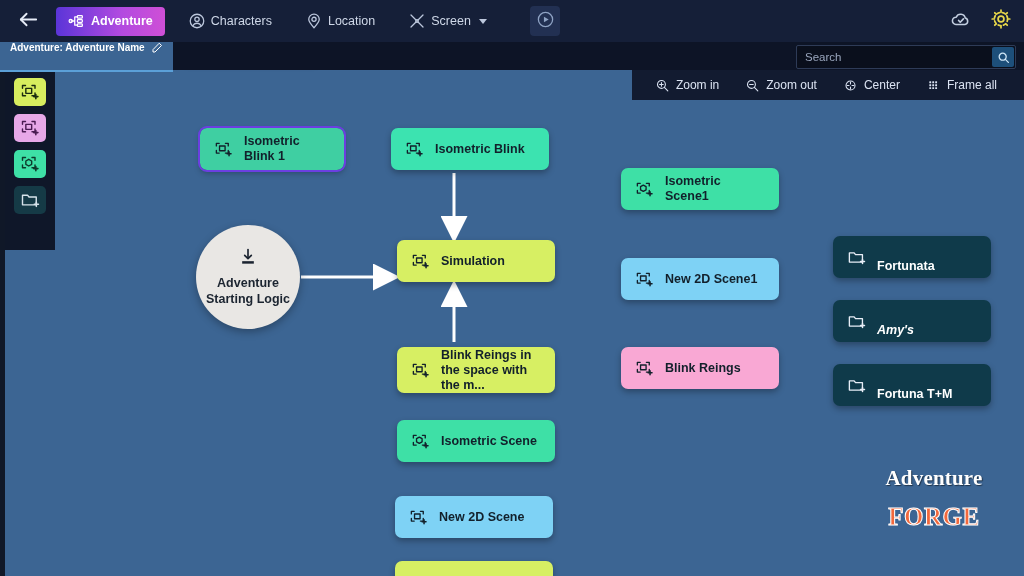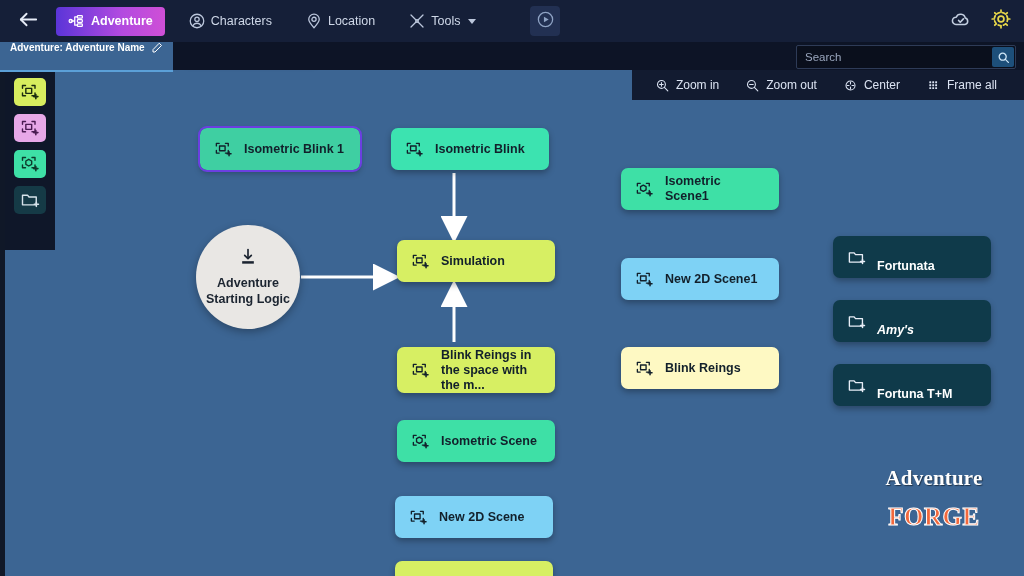--- a/index.html
+++ b/index.html
@@ -164,21 +164,21 @@
         <div class="sc-t">
           <div>Adventure</div>
           <div>Starting Logic</div>
         </div>
       </div>
 
       <div id="node-layer">
           <div class="node dark" style="left: 178px; top: -18px; width: 136px; height: 38px; background: rgb(46, 230, 196);">
             <span class="lbl"></span>
           </div>
-          <div class="node dark selected" style="left: 195px; top: 86px; width: 160px; height: 42px; background: rgb(63, 207, 162);">
+          <div class="node dark selected" style="left: 195px; top: 86px; width: 144px; height: 42px; background: rgb(63, 207, 162);">
             <span class="ic">
               <svg width="19" height="19" viewBox="0 0 24 24" fill="none" stroke="#12202b" stroke-width="1.7" stroke-linecap="round" stroke-linejoin="round">
                 <path d="M3 7.5 V4.2 H6.6 M14.4 4.2 H18 V7.5 M18 13.2 V16.5 H14.4 M6.6 16.5 H3 V13.2"></path>
                 <path d="M7 7.6 h7 v6 h-7 Z"></path>
                 <path d="M19 15 v5 M16.5 17.5 h5" stroke-width="1.9"></path>
               </svg>
             </span>
             <span class="lbl">Isometric Blink 1</span>
           </div>
           <div class="node dark" style="left: 386px; top: 86px; width: 158px; height: 42px; background: rgb(60, 227, 176);">
@@ -247,21 +247,21 @@
           <div class="node dark" style="left: 616px; top: 216px; width: 158px; height: 42px; background: rgb(126, 210, 245);">
             <span class="ic">
               <svg width="19" height="19" viewBox="0 0 24 24" fill="none" stroke="#12202b" stroke-width="1.7" stroke-linecap="round" stroke-linejoin="round">
                 <path d="M3 7.5 V4.2 H6.6 M14.4 4.2 H18 V7.5 M18 13.2 V16.5 H14.4 M6.6 16.5 H3 V13.2"></path>
                 <path d="M7 7.6 h7 v6 h-7 Z"></path>
                 <path d="M19 15 v5 M16.5 17.5 h5" stroke-width="1.9"></path>
               </svg>
             </span>
             <span class="lbl">New 2D Scene1</span>
           </div>
-          <div class="node dark" style="left: 616px; top: 305px; width: 158px; height: 42px; background: #fef9c3;">
+          <div class="node dark" style="left: 616px; top: 305px; width: 158px; height: 42px; background: #f9a8d4;">
             <span class="ic">
               <svg width="19" height="19" viewBox="0 0 24 24" fill="none" stroke="#12202b" stroke-width="1.7" stroke-linecap="round" stroke-linejoin="round">
                 <path d="M3 7.5 V4.2 H6.6 M14.4 4.2 H18 V7.5 M18 13.2 V16.5 H14.4 M6.6 16.5 H3 V13.2"></path>
                 <path d="M7 7.6 h7 v6 h-7 Z"></path>
                 <path d="M19 15 v5 M16.5 17.5 h5" stroke-width="1.9"></path>
               </svg>
             </span>
             <span class="lbl">Blink Reings</span>
           </div>
           <div class="node light" style="left: 828px; top: 194px; width: 158px; height: 42px; background: rgb(15, 58, 74);">
@@ -449,21 +449,21 @@
           </span>
           <span>Location</span>
         </div>
         <div class="nav-item">
           <span style="display: flex;">
             <svg width="18" height="18" viewBox="0 0 24 24" fill="none" stroke="#bcc7dc" stroke-width="1.7" stroke-linecap="round" stroke-linejoin="round">
               <path d="M4 4 l7 7 M13 13 l7 7 M20 4 l-7 7 M11 13 l-7 7"></path>
               <circle cx="12" cy="12" r="1.7"></circle>
             </svg>
           </span>
-          <span>Tools</span>
+          <span>Screen</span>
           <span style="margin-left: 3px; border-left: 4px solid transparent; border-right: 4px solid transparent; border-top: 5px solid rgb(188, 199, 220);"></span>
         </div>
       </div>
 
     <div class="play-btn">
       <span>
         <svg width="19" height="19" viewBox="0 0 24 24" fill="none" stroke="#8fa3c4" stroke-width="1.6">
           <circle cx="12" cy="12" r="9"></circle>
             <path d="M10 8.5 L16 12 L10 15.5 Z" fill="#8fa3c4" stroke="none"></path>
         </svg>

